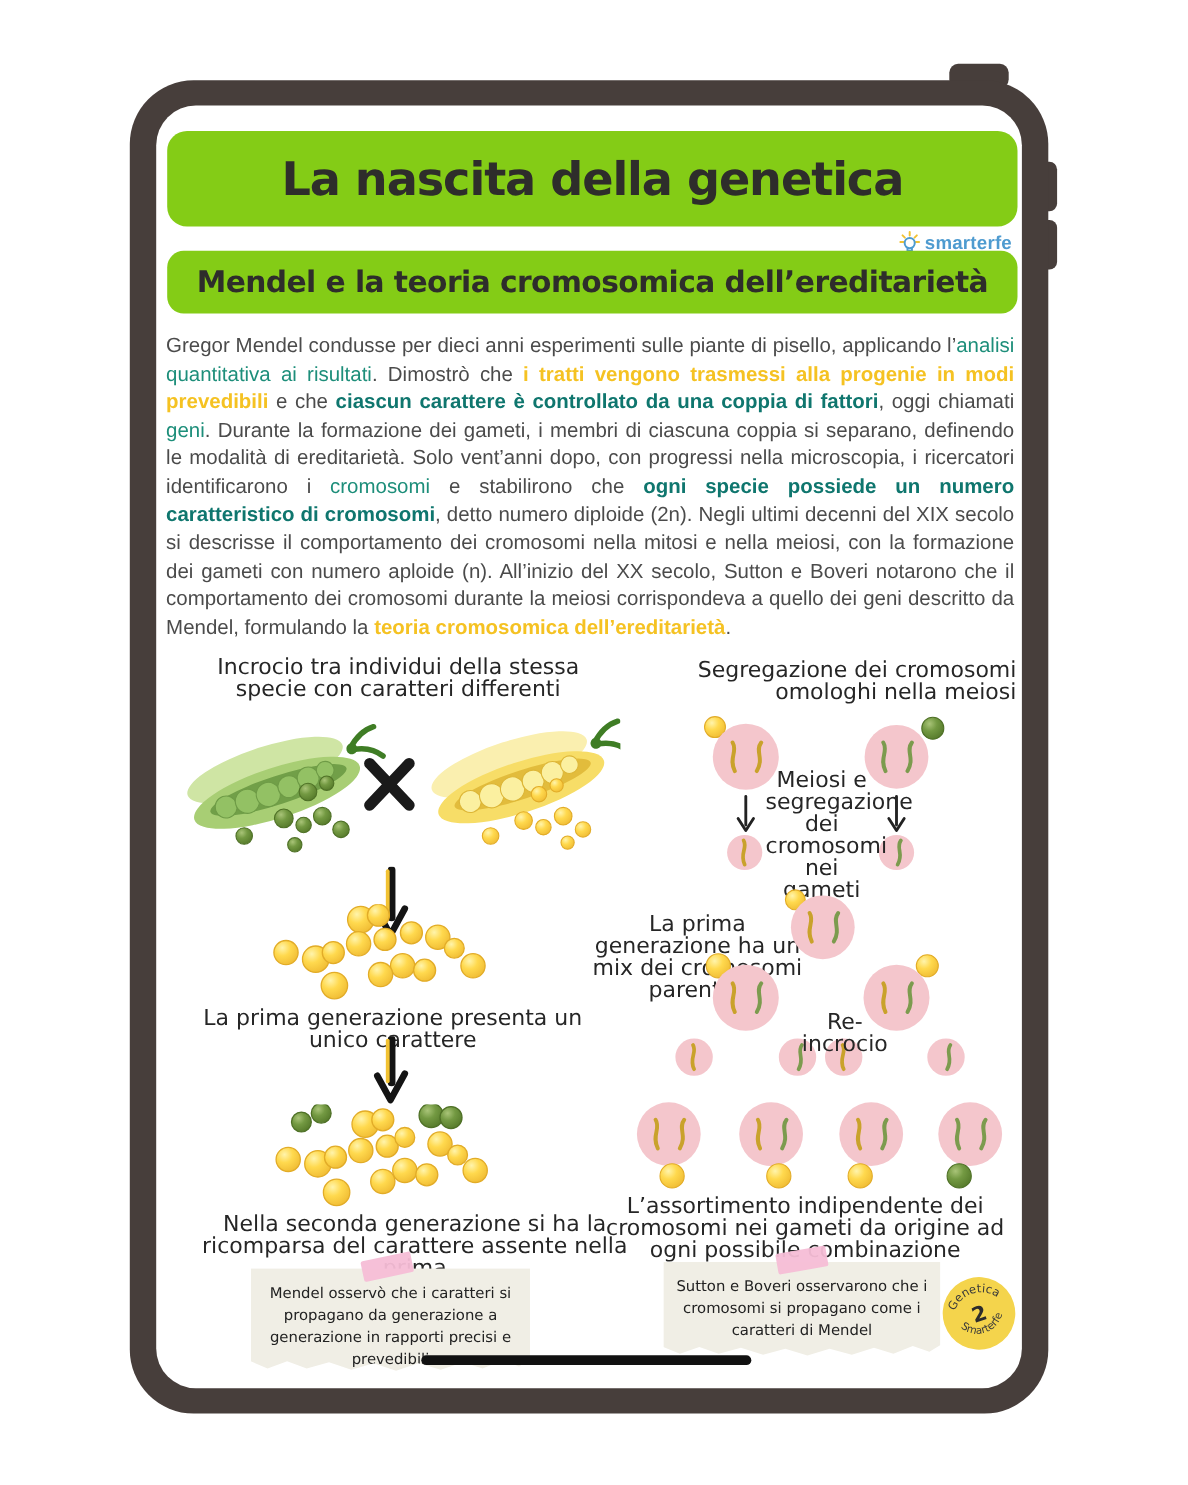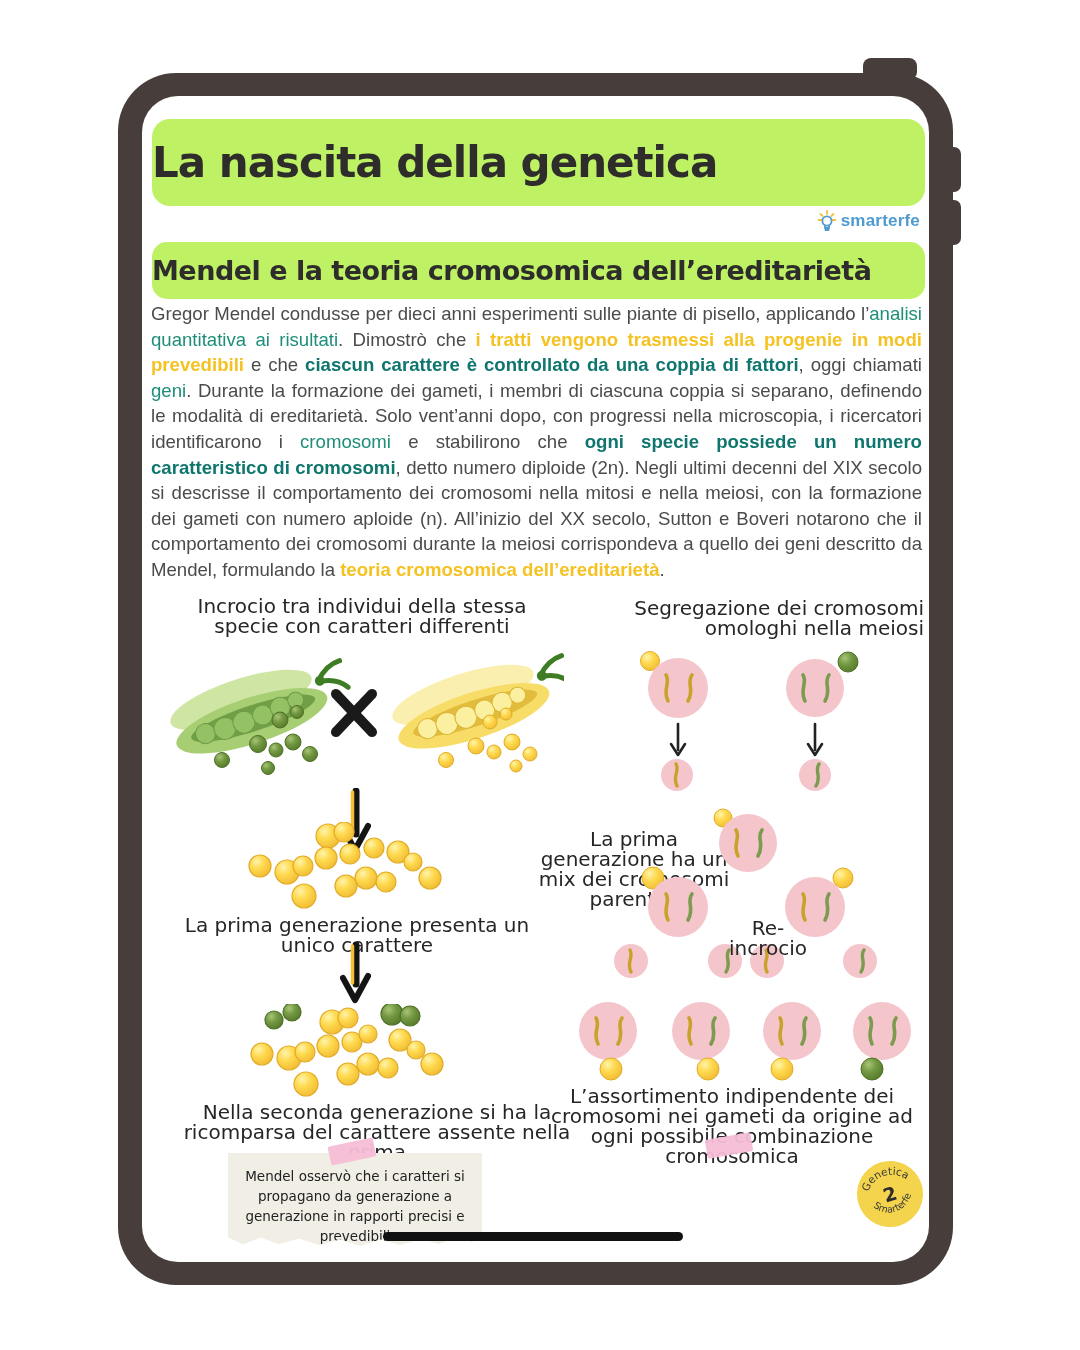--- a/index.html
+++ b/index.html
@@ -7,26 +7,26 @@
   .abs{position:absolute;}
 
   
   .power-btn{left:863px;top:58px;width:54px;height:22px;background:#473e3b;border-radius:8px;}
   .vol-btn-up{left:942px;top:147px;width:19px;height:45px;background:#473e3b;border-radius:7px;}
   .vol-btn-down{left:942px;top:200px;width:19px;height:45px;background:#473e3b;border-radius:7px;}
   .tablet-frame{left:118px;top:73px;width:835px;height:1212px;background:#473e3b;border-radius:58px;}
   .screen{left:142px;top:96px;width:787px;height:1166px;background:#ffffff;border-radius:36px;overflow:hidden;}
 
   
-  .banner{background:#bef264;border-radius:18px;display:flex;align-items:center;}
+  .banner{background:#84cc16;border-radius:18px;display:flex;align-items:center;justify-content:center;}
   .banner-title{left:10px;top:23px;width:773px;height:87px;}
   .banner-title .t{font-family:"DejaVu Sans",sans-serif;font-weight:bold;font-size:42px;color:#2e2d2b;letter-spacing:-1px;}
   .brand{right:9px;top:113px;height:24px;display:flex;align-items:center;gap:4px;}
   .brand .b-label{color:#4e9bd0;font-size:17px;font-weight:bold;letter-spacing:.2px;}
-  .banner-sub{left:10px;top:146px;width:773px;height:57px;border-radius:15px;}
+  .banner-sub{left:10px;top:132px;width:773px;height:57px;border-radius:15px;}
   .banner-sub .t{font-family:"DejaVu Sans",sans-serif;font-weight:bold;font-size:27px;color:#2e2d2b;letter-spacing:-0.5px;}
 
   
   .intro{left:9px;top:205px;width:771px;font-size:18.6px;line-height:25.6px;text-align:justify;color:#4b4b4b;margin:0;}
   .seg-plain{color:#4b4b4b;}
   .seg-teal{color:#1d8e7a;font-weight:normal;}
   .seg-yellow{color:#f5c222;font-weight:bold;}
   .seg-red{color:#0f766e;font-weight:bold;}
 
   
@@ -261,20 +261,21 @@
       <line x1="193" y1="76" x2="193" y2="102"></line>
         <path d="M186,96 L193,107 L200,96"></path>
     </g>
 
     <circle cx="55" cy="127" r="16" fill="#f4c6cc"></circle>
     <path d="M54,116 c4,7 -4,12 1,22" stroke="#c9a22b" stroke-width="3.4" fill="none" stroke-linecap="round"></path>
     <circle cx="193" cy="127" r="16" fill="#f4c6cc"></circle>
     <path d="M197,116 c-5,7 3,12 -3,22" stroke="#7c9b4e" stroke-width="3.4" fill="none" stroke-linecap="round"></path>
   </svg>
 
+  <div class="abs dlabel lbl-meiosi">Meiosi e segregazione dei cromosomi nei gameti</div>
   <div class="abs dlabel lbl-mix">La prima generazione ha un mix dei cromosomi parentali</div>
 
   <svg class="abs" style="left:432px;top:712px;" width="338" height="280" viewBox="0 0 338 280">
 
     <circle cx="149" cy="10" r="9" fill="url(#gy)" stroke="#e2ac28" stroke-width="1"></circle>
     <circle cx="174" cy="35" r="29" fill="#f4c6cc"></circle>
     <path d="M162,22 c5,8 -4,14 2,26" stroke="#c9a22b" stroke-width="3.6" fill="none" stroke-linecap="round"></path>
     <path d="M188,22 c-6,8 3,14 -4,26" stroke="#7c9b4e" stroke-width="3.6" fill="none" stroke-linecap="round"></path>
 
     <circle cx="79" cy="70" r="11" fill="url(#gy)" stroke="#e2ac28" stroke-width="1"></circle>
@@ -312,20 +313,23 @@
 
     <circle cx="308" cy="223" r="29" fill="#f4c6cc"></circle>
     <path d="M296,210 c5,8 -4,14 2,26" stroke="#7c9b4e" stroke-width="3.6" fill="none" stroke-linecap="round"></path>
     <path d="M322,210 c-6,8 3,14 -4,26" stroke="#7c9b4e" stroke-width="3.6" fill="none" stroke-linecap="round"></path>
     <circle cx="298" cy="261" r="11" fill="url(#gg)" stroke="#4f7127" stroke-width="1"></circle>
   </svg>
 
   <div class="abs dlabel lbl-reincrocio2">Re-incrocio</div>
   <div class="abs dlabel lbl-assort">L’assortimento indipendente dei cromosomi nei gameti da origine ad ogni possibile combinazione cromosomica</div>
 
+  <div class="abs note note-right">
+    <div class="ntext">Sutton e Boveri osservarono che i cromosomi si propagano come i caratteri di Mendel</div>
+  </div>
   <div class="abs tape tape-right"></div>
 
   <svg class="abs" style="left:713px;top:1063px;" width="70" height="70" viewBox="0 0 70 70">
     <g transform="rotate(-18 35 35)">
       <circle cx="35" cy="35" r="33" fill="#f4d44c"></circle>
       <defs>
         <path id="arcT" d="M10,41 A25,25 0 0 1 60,41"></path>
         <path id="arcB" d="M13,37 A23,23 0 0 0 57,37"></path>
       </defs>
       <text font-size="10.5" fill="#3a3a3a" font-family="DejaVu Sans, sans-serif">

